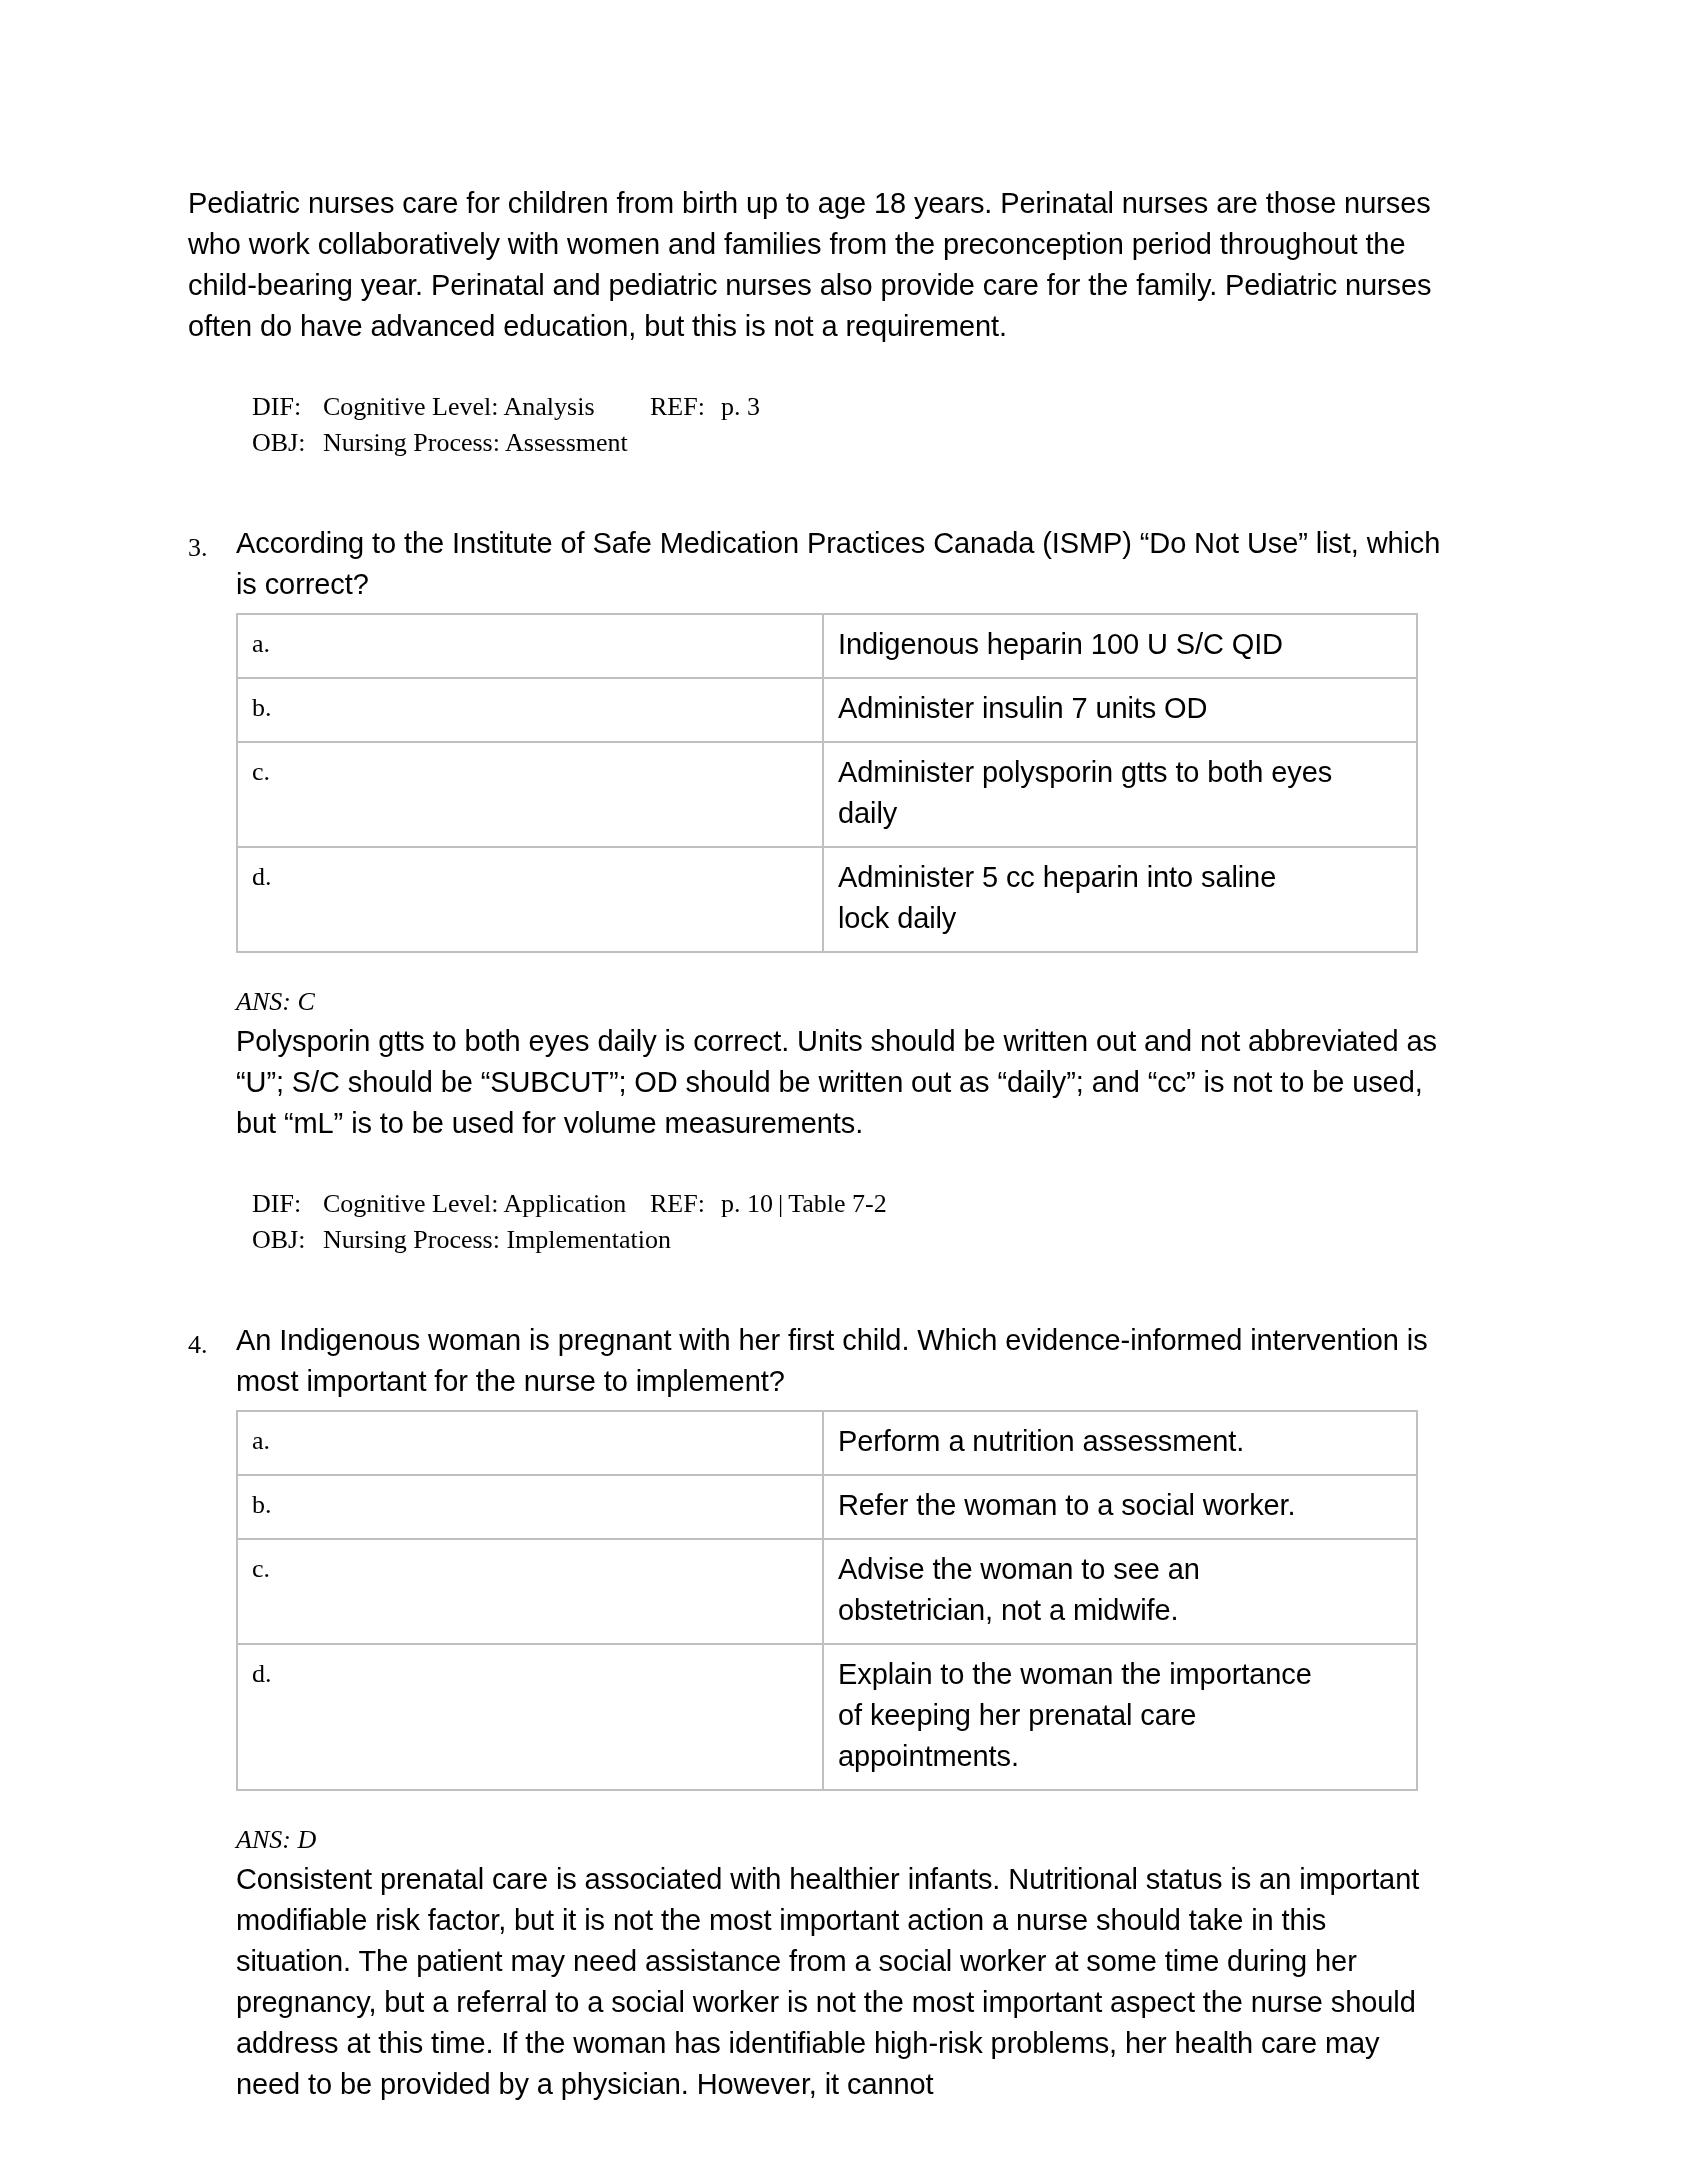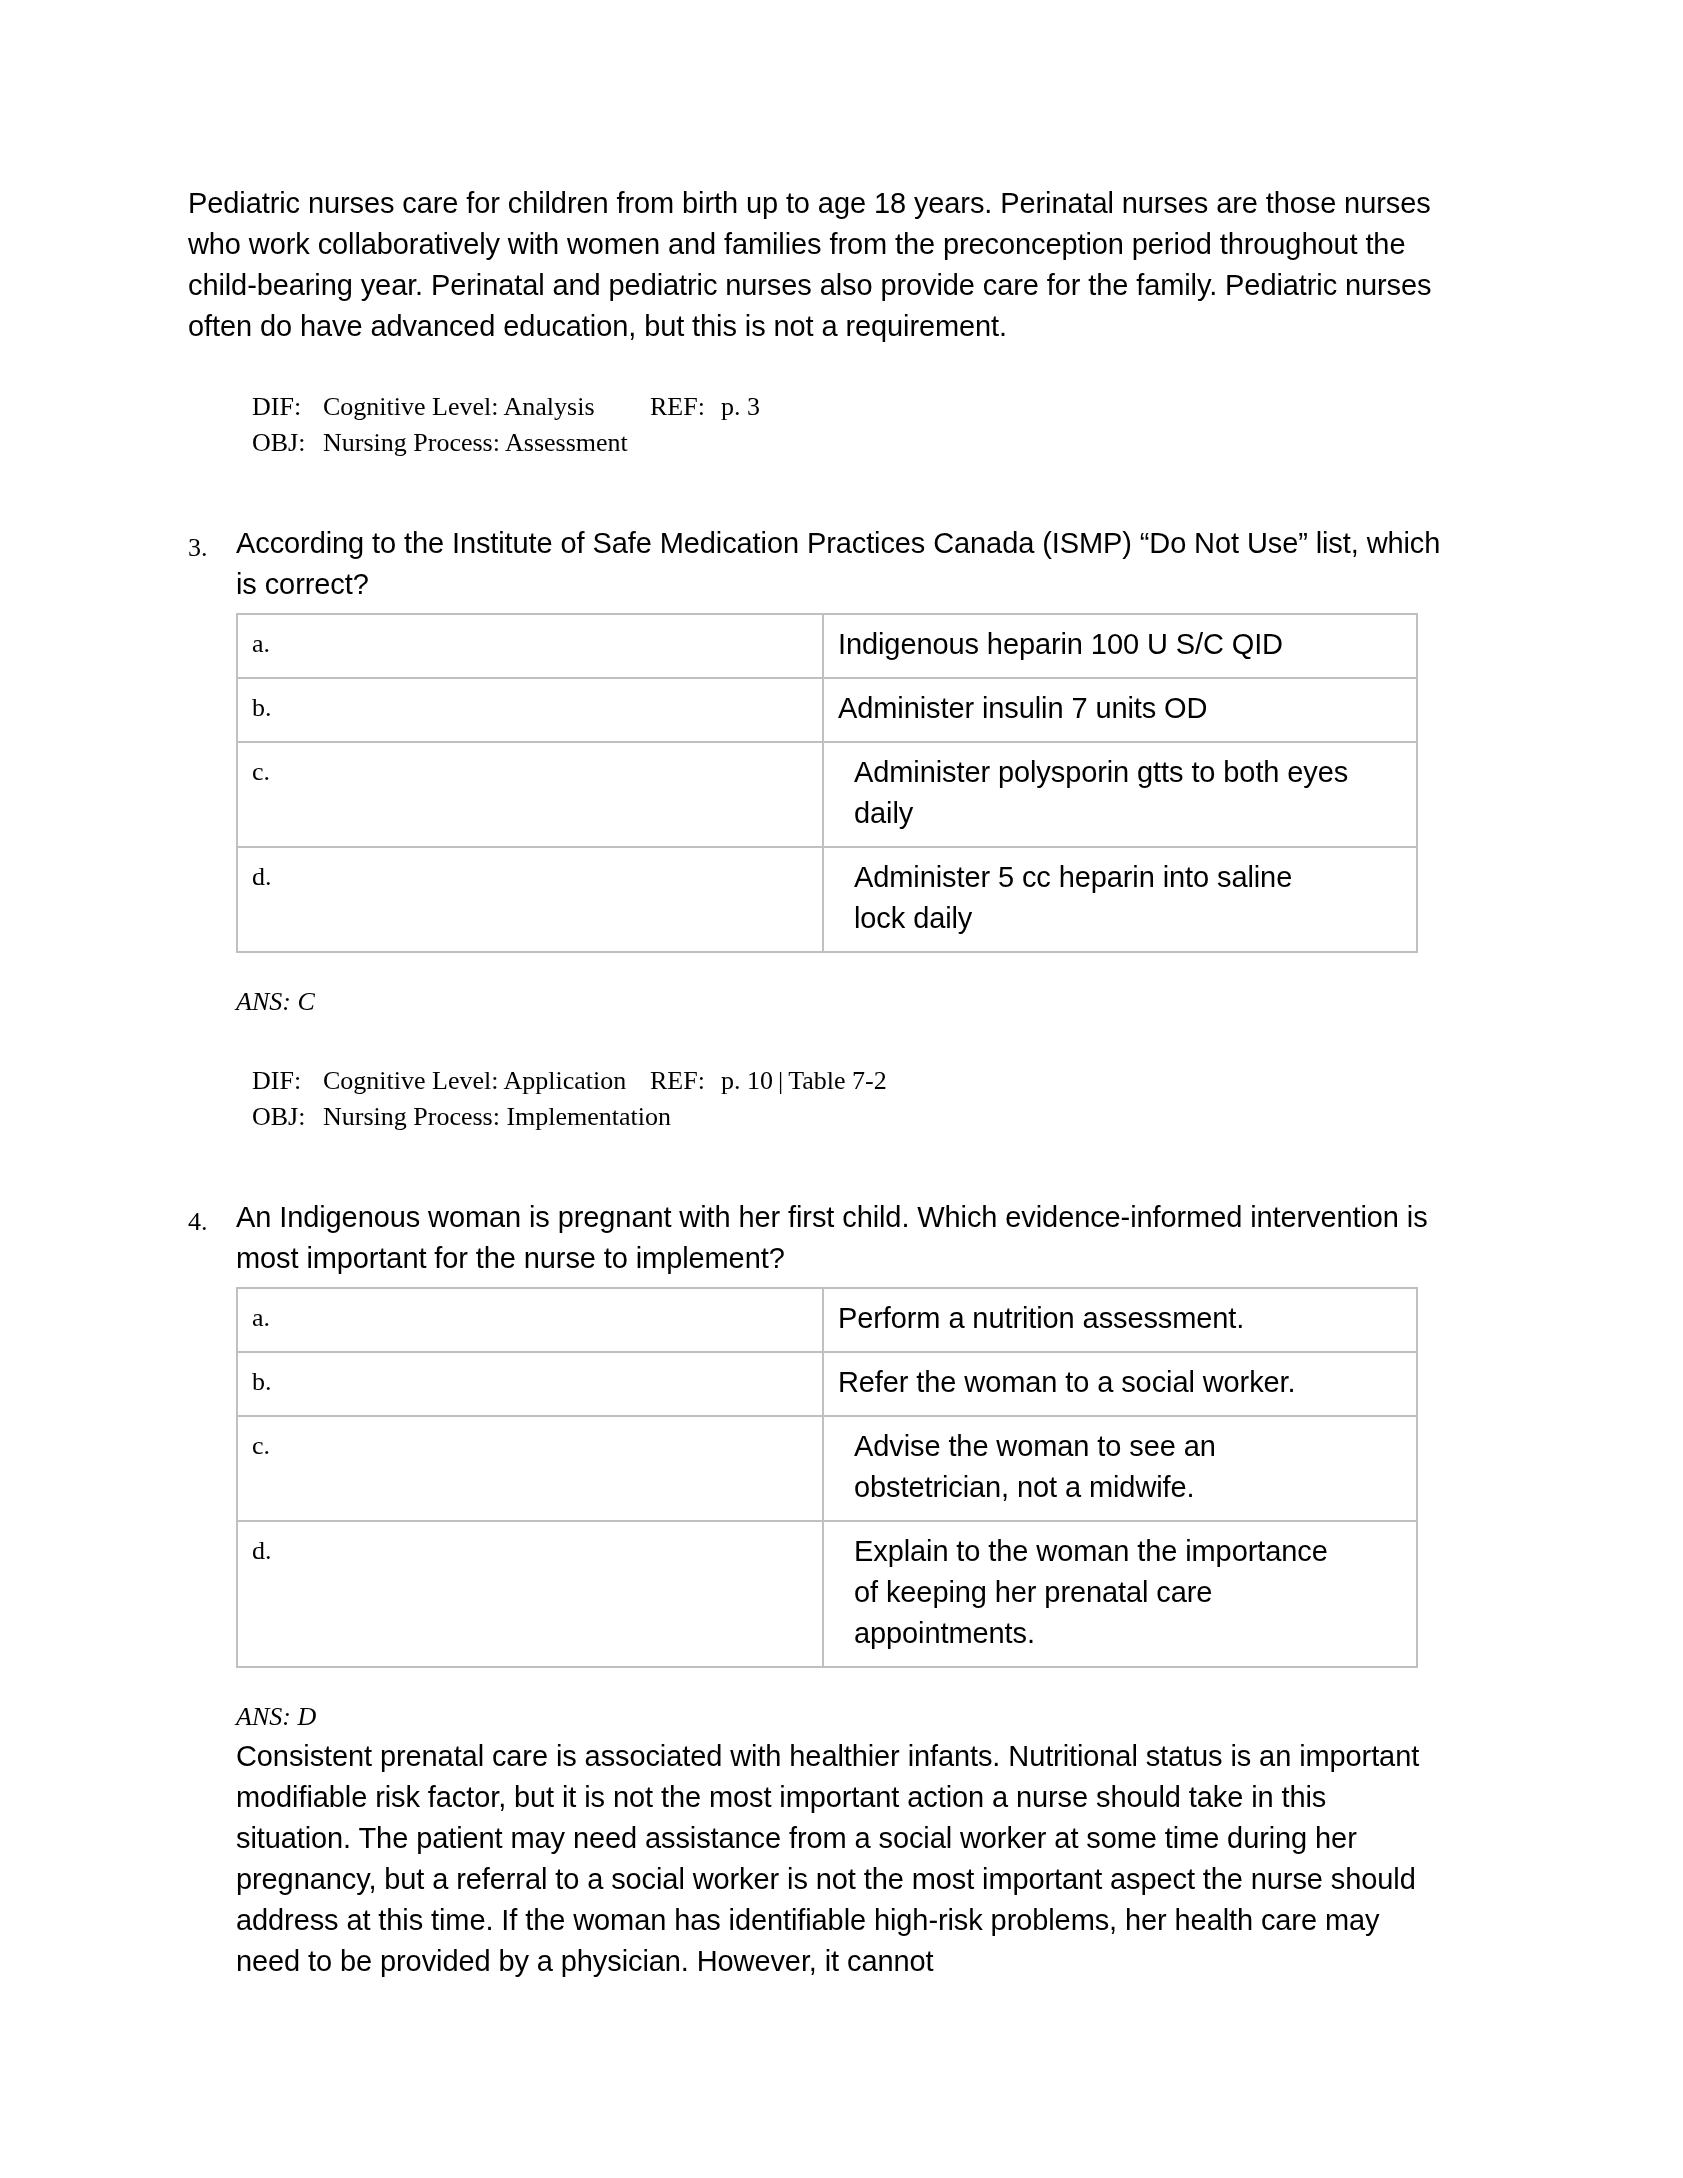--- a/index.html
+++ b/index.html
@@ -92,21 +92,21 @@
     line-height: 39px;
   }
   .opt-table td.col-text {
     width: 594px;
     font-family: "Liberation Sans", sans-serif;
     font-size: 29px;
     line-height: 41px;
     letter-spacing: -0.1px;
   }
   .opt-table td.col-text .wrap2,
-  .opt-table td.col-text .wrap3 { display: block; margin-left: 16px; }
+  .opt-table td.col-text .wrap3 { display: block; }
 
   
   .ans-line {
     font-family: "Liberation Serif", serif;
     font-size: 26px;
     line-height: 38px;
     margin: 0;
     padding-left: 48px;
     font-style: italic;
   }
@@ -172,20 +172,21 @@
           <span class="wrap2">lock daily</span>
         </td>
       </tr>
     </tbody>
   </table>
 
   <div class="sp-30"></div>
 
   <div class="ans-line">ANS:  C</div>
 
+  <p class="body-text indent-block">Polysporin gtts to both eyes daily is correct. Units should be written out and not abbreviated as “U”; S/C should be “SUBCUT”; OD should be written out as “daily”; and “cc” is not to be used, but “mL” is to be used for volume measurements.</p>
 
   <div class="sp-26"></div>
 
   <div class="meta-block indent-block">
     <div class="meta-row">
       <span class="meta-key">DIF:</span>
       <span class="meta-val dif-val">Cognitive Level: Application</span>
       <span class="meta-ref-key">REF:</span>
       <span class="meta-val">p. 10</span>
       <span class="pipe">|</span>

